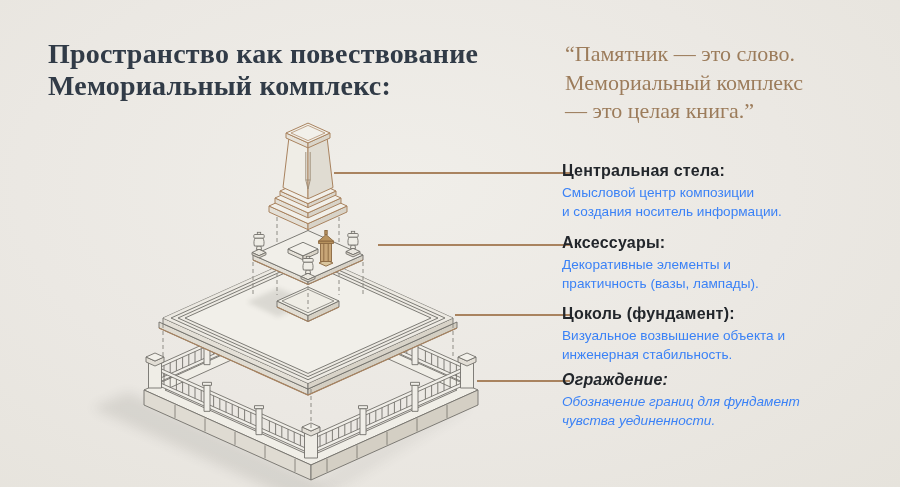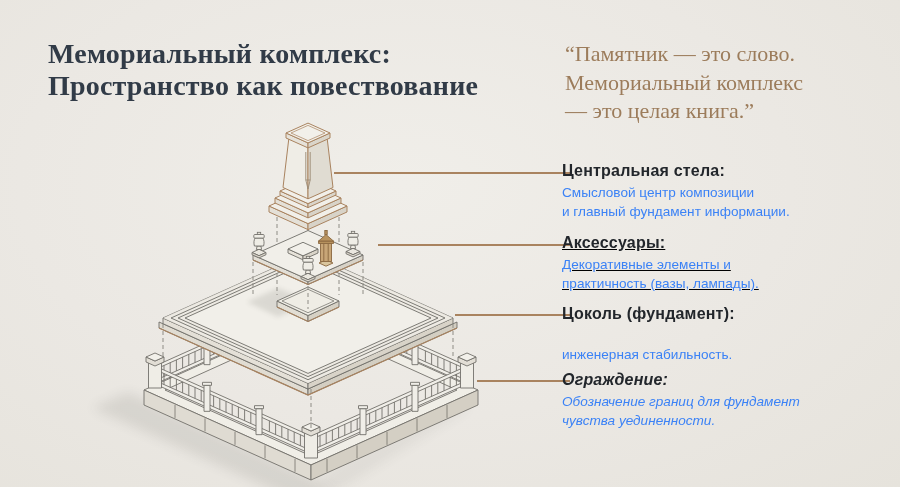--- a/index.html
+++ b/index.html
@@ -15,21 +15,21 @@
   }
   .quote{
     position:absolute;left:565px;top:40px;width:312px;
     font-family:"Liberation Serif",serif;font-weight:normal;
     font-size:22px;line-height:1.3;color:#9C7C5B;
   }
   .callout{position:absolute;left:562px;width:300px;}
   .callout h3{margin:0 0 3px 0;font-size:16px;font-weight:bold;color:#22262B;letter-spacing:.2px;}
   .callout p{margin:0;font-size:13.6px;line-height:1.4;color:#3b82f6;}
   .callout-line{position:absolute;height:1.5px;background:#A9835F;}
-  #c1{top:162px;} #c2{top:234px;text-decoration:underline;} #c3{top:305px;} #c4{top:371px;font-style:italic;}
+  #c1{top:162px;} #c2{top:234px;} #c3{top:305px;} #c4{top:371px;font-style:italic;}
   #l1{top:172px;left:334px;width:236px;}
   #l2{top:244px;left:378px;width:192px;}
   #l3{top:314px;left:455px;width:115px;}
   #l4{top:380px;left:477px;width:93px;}
   svg{position:absolute;left:0;top:0;}
 </style>
 </head>
 <body>
 
 <svg width="900" height="487" viewBox="0 0 900 487">
@@ -286,53 +286,53 @@
     </g>
 
     <polygon points="286,133 308,142.9 308,147.9 286,138" fill="#E6E2D9"></polygon>
     <polygon points="308,142.9 330,133 330,138 308,147.9" fill="#DAD5CA"></polygon>
     <polygon points="286,133 308,123.1 330,133 308,142.9" fill="#F2F0EA"></polygon>
     <polygon points="291,133 308,125.4 325,133 308,140.6" fill="none" opacity="0.7"></polygon>
   </g>
 </svg>
 
 <div class="title">
+  <div>Пространство как повествование</div>
   <div>Мемориальный комплекс:</div>
-  <div>Пространство как повествование</div>
 </div>
 
 <div class="quote">
   <div>“Памятник — это слово.</div>
   <div>Мемориальный комплекс</div>
   <div>— это целая книга.”</div>
 </div>
 
 <div id="l1" class="callout-line"></div>
 <div id="l2" class="callout-line"></div>
 <div id="l3" class="callout-line"></div>
 <div id="l4" class="callout-line"></div>
 
 <div id="c1" class="callout">
   <h3>Центральная стела:</h3>
   <p>
     <span>Смысловой центр композиции</span><br>
-    <span>и главный фундамент информации.</span>
+    <span>и создания носитель информации.</span>
   </p>
 </div>
 <div id="c2" class="callout">
   <h3>Аксессуары:</h3>
   <p>
     <span>Декоративные элементы и</span><br>
     <span>практичность (вазы, лампады).</span>
   </p>
 </div>
 <div id="c3" class="callout">
   <h3>Цоколь (фундамент):</h3>
   <p>
-    <br>
+    <span>Визуальное возвышение объекта и</span><br>
     <span>инженерная стабильность.</span>
   </p>
 </div>
 <div id="c4" class="callout">
   <h3>Ограждение:</h3>
   <p>
     <span>Обозначение границ для фундамент</span><br>
     <span>чувства уединенности.</span>
   </p>
 </div>

